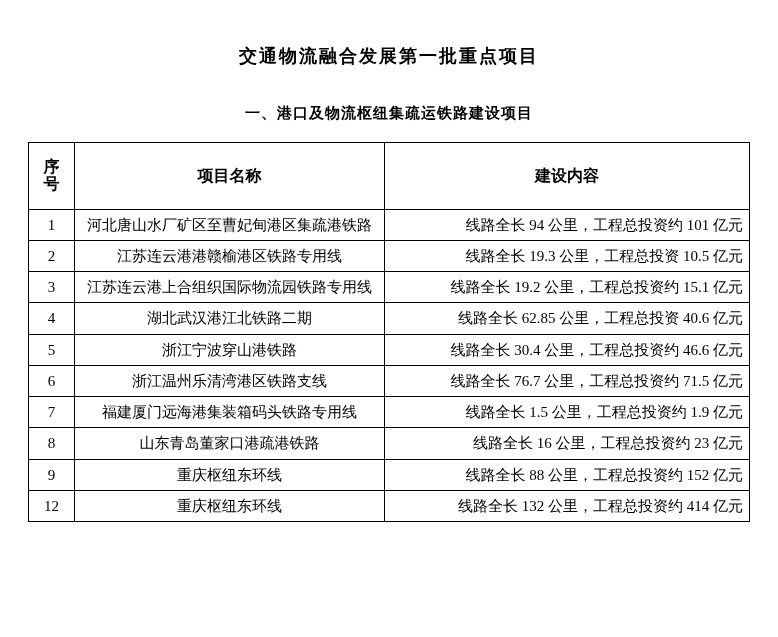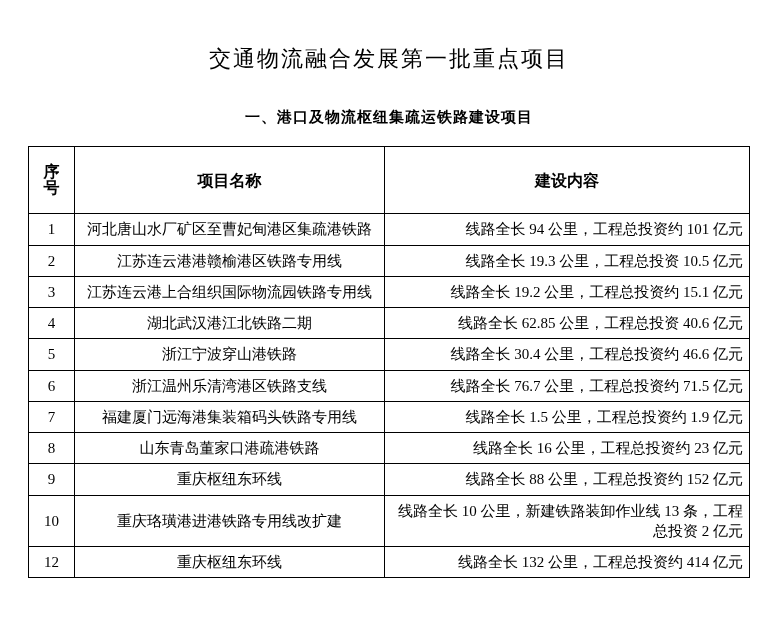--- a/index.html
+++ b/index.html
@@ -16,22 +16,22 @@
   }
   .page {
     position: relative;
     width: 778px;
     height: 637px;
     box-sizing: border-box;
     padding: 0;
   }
   .doc-title {
     text-align: center;
-    font-size: 22px;
-    font-weight: normal;
+    font-size: 18px;
+    font-weight: bold;
     letter-spacing: 2px;
     margin-top: 46px;
     margin-bottom: 4px;
     line-height: 1.2;
   }
   .section-title {
     text-align: center;
     font-size: 15px;
     font-weight: bold;
     letter-spacing: 1px;
@@ -156,25 +156,20 @@
           <td class="cell-no">8</td>
           <td class="cell-name">山东青岛董家口港疏港铁路</td>
           <td class="cell-content">线路全长 16 公里，工程总投资约 23 亿元</td>
         </tr>
         <tr>
           <td class="cell-no">9</td>
           <td class="cell-name">重庆枢纽东环线</td>
           <td class="cell-content">线路全长 88 公里，工程总投资约 152 亿元</td>
         </tr>
         <tr>
-          <td class="cell-no">10</td>
-          <td class="cell-name">重庆珞璜港进港铁路专用线改扩建</td>
-          <td class="cell-content">线路全长 10 公里，新建铁路装卸作业线 13 条，工程总投资 2 亿元</td>
-        </tr>
-        <tr>
           <td class="cell-no">12</td>
           <td class="cell-name">重庆枢纽东环线</td>
           <td class="cell-content">线路全长 132 公里，工程总投资约 414 亿元</td>
         </tr>
       </tbody>
     </table>
   </div>
 
 </div>
 

